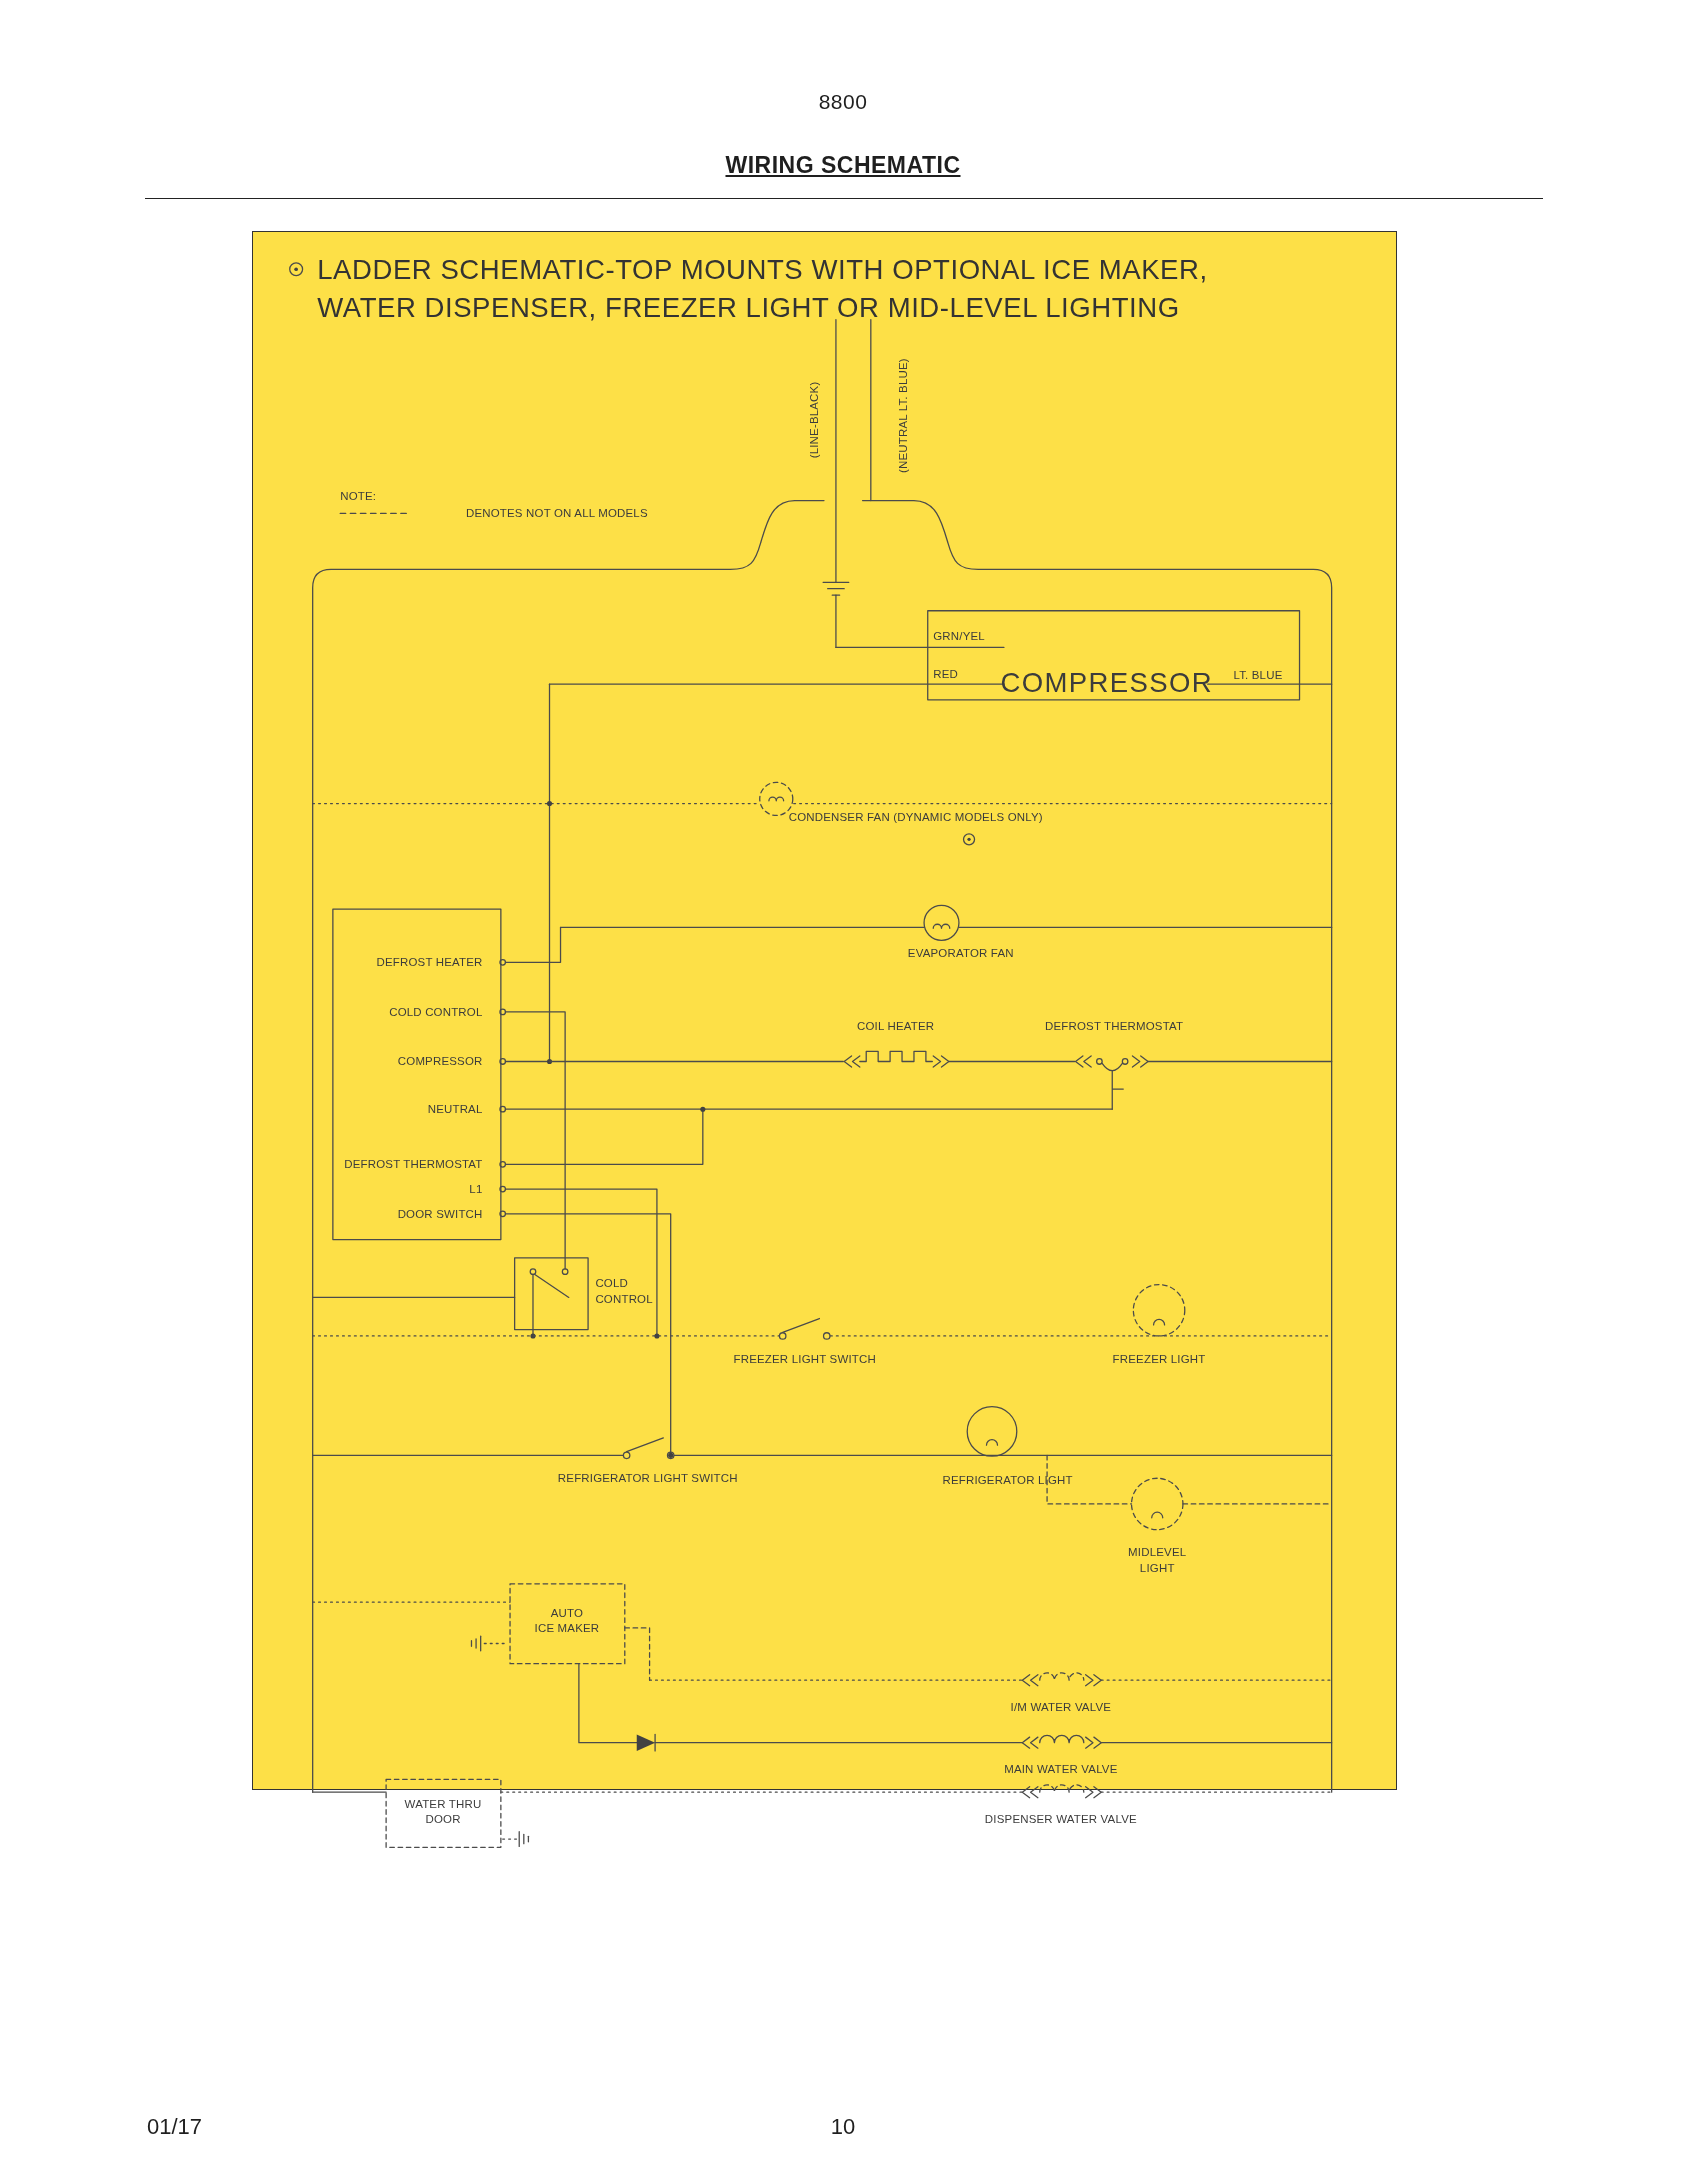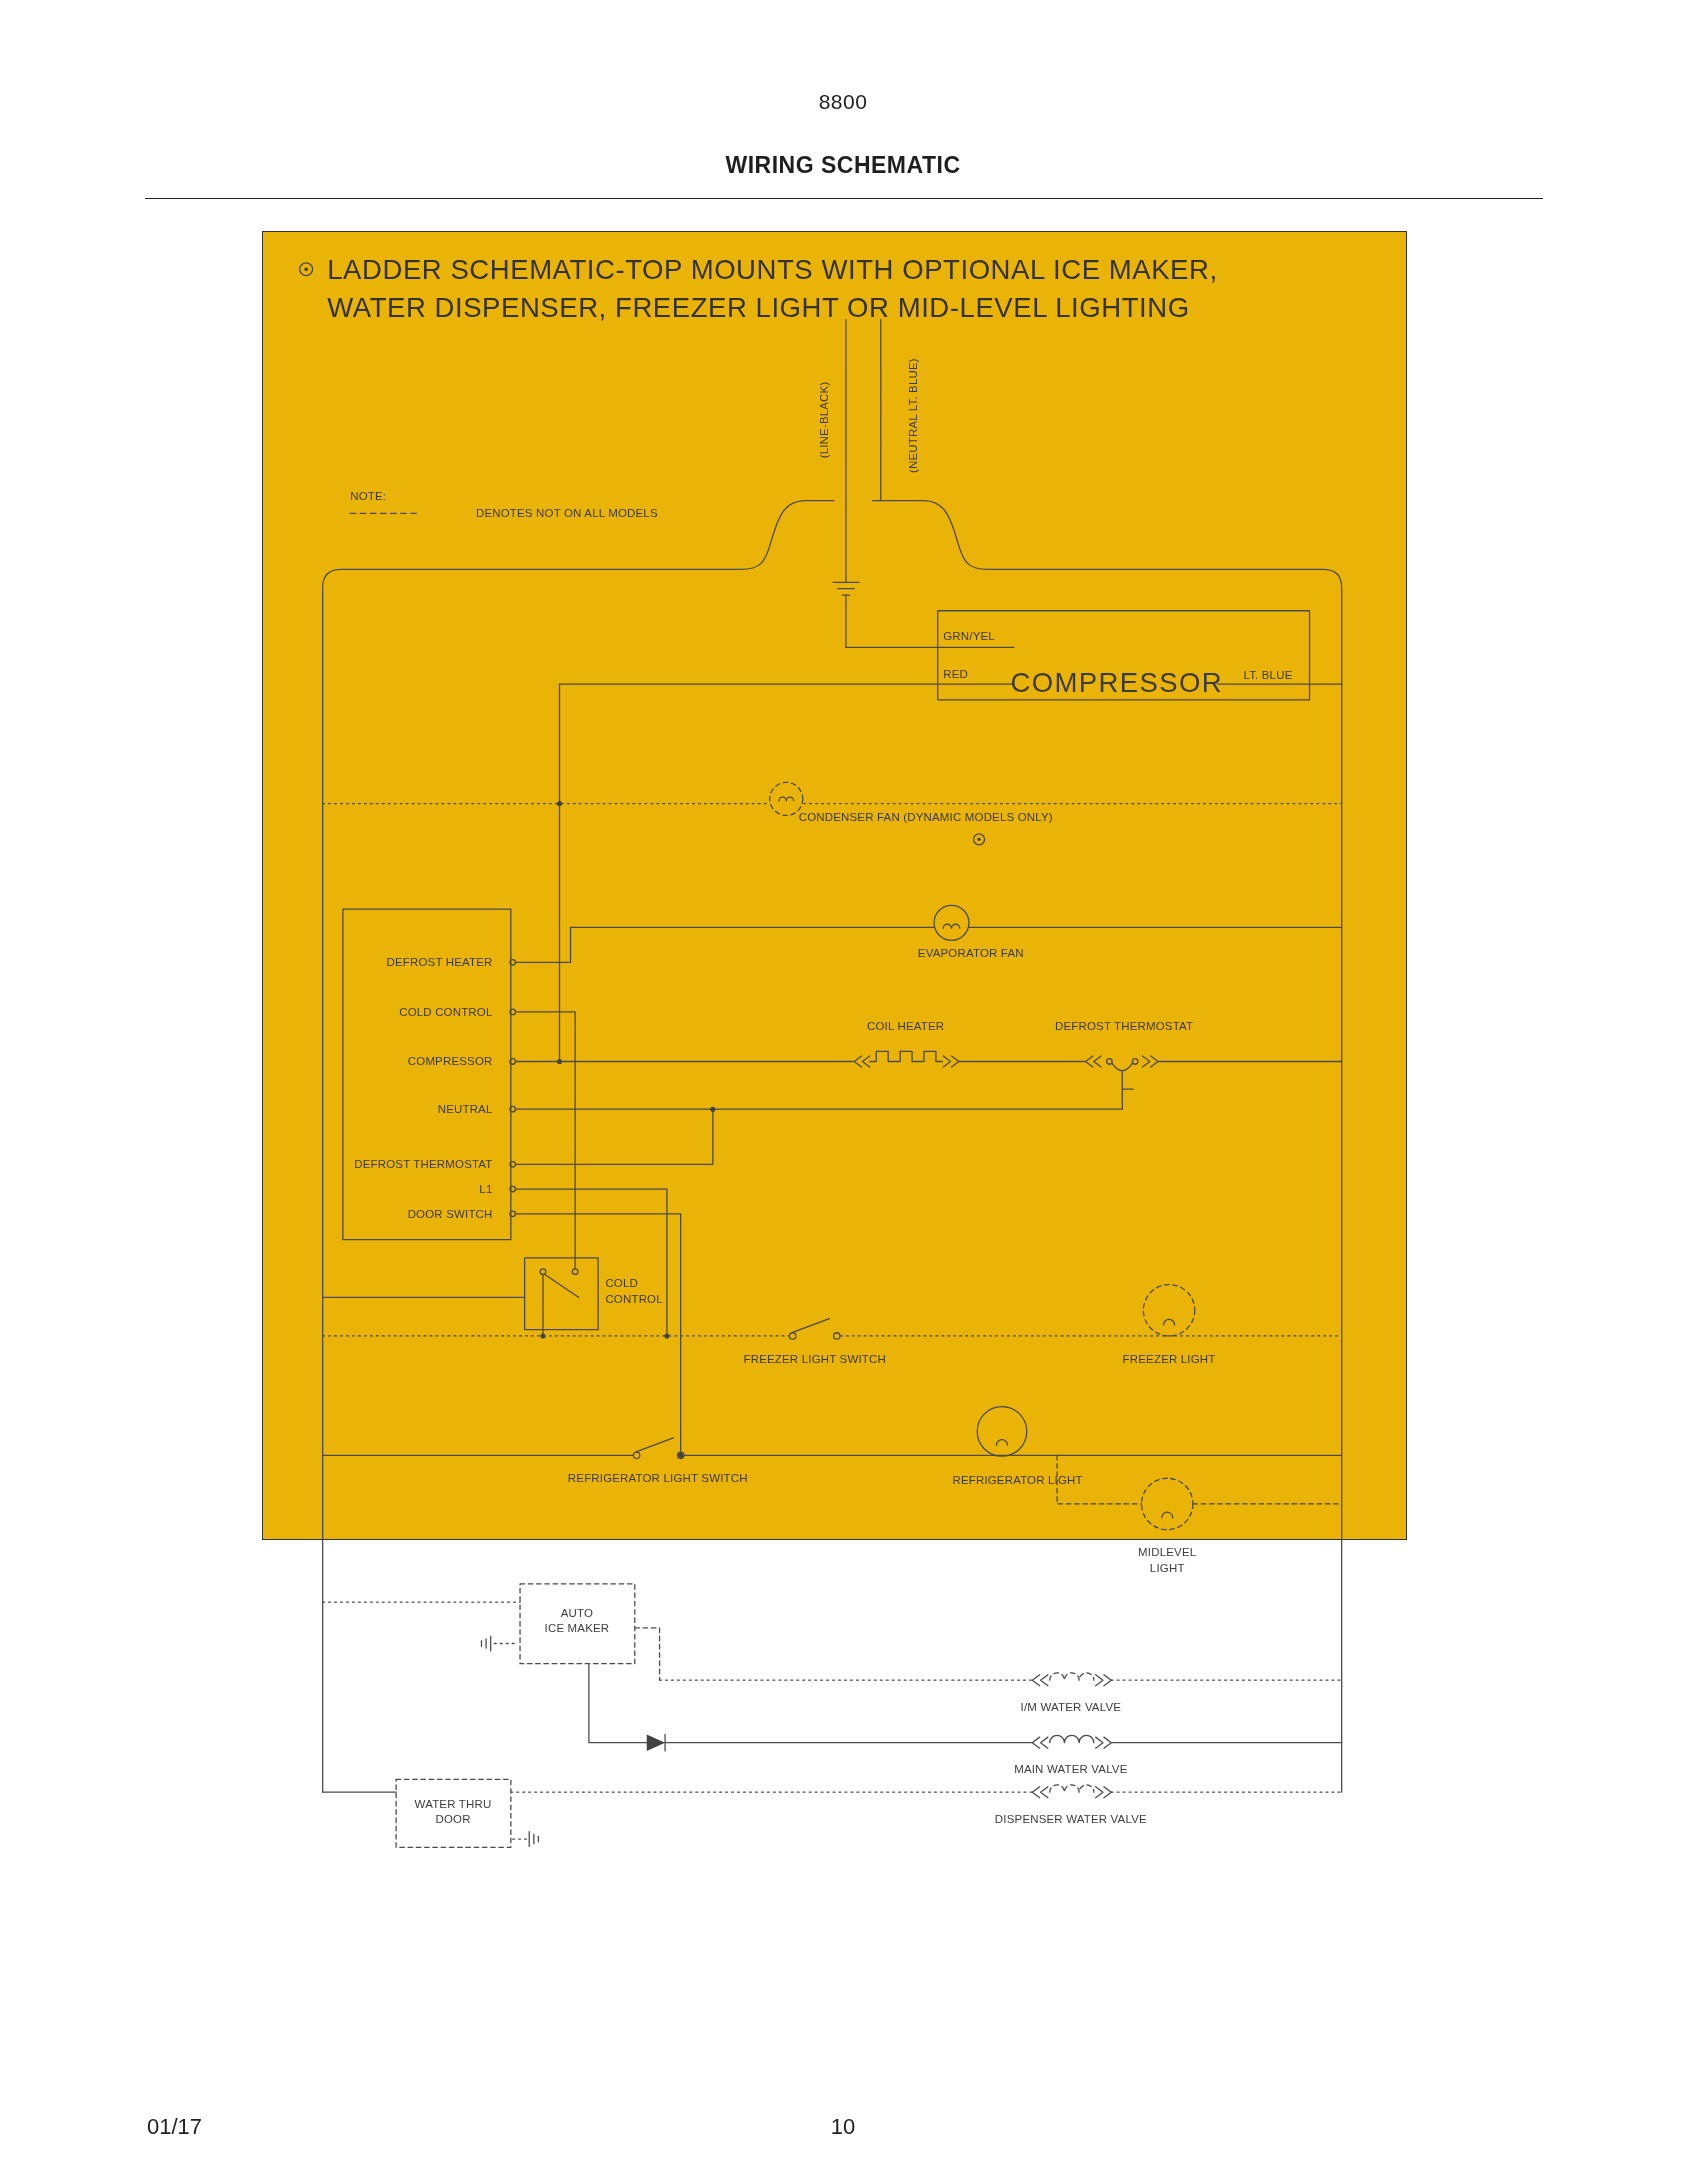--- a/index.html
+++ b/index.html
@@ -1,22 +1,22 @@
 <!DOCTYPE html>
 <html style="font-size:14.7px"><head>
 <meta charset="utf-8">
 <style>
   * { box-sizing: border-box; }
   html, body { margin: 0; padding: 0; }
   body { background: #ffffff; font-family: "Liberation Sans", sans-serif; }
   .page { position: relative; width: 1686px; height: 2182px; background: #ffffff; color: #1f1f1f; overflow: hidden; }
   .doc-number { position: absolute; top: 90px; left: 0; width: 100%; text-align: center; font-size: 21px; letter-spacing: 0.5px; }
-  .doc-title  { position: absolute; top: 152px; left: 0; width: 100%; text-align: center; font-size: 23px; font-weight: 700; letter-spacing: 0.5px; }
+  .doc-title  { position: absolute; top: 152px; left: 0; width: 100%; text-align: center; font-size: 23px; font-weight: 700; letter-spacing: 0.5px; text-decoration: underline; }
   .title-rule { position: absolute; top: 198px; left: 145px; width: 1398px; border-top: 1.8px solid #222; height: 0; }
-  .schematic-frame { position: absolute; top: 231px; left: 262px; width: 1145px; height: 1309px; border: 1.4px solid #333; background: #eab308; }
+  .schematic-frame { position: absolute; top: 231px; left: 252px; width: 1145px; height: 1559px; border: 1.4px solid #333; background: #fde047; }
   .footer-date { position: absolute; top: 2114px; left: 147px; font-size: 22px; }
   .footer-page { position: absolute; top: 2114px; left: 0; width: 100%; text-align: center; font-size: 22px; }
 
   svg .w   { stroke: #4b4b4b; stroke-width: 1.4; fill: none; stroke-linecap: round; stroke-linejoin: round; }
   svg .dt  { stroke-dasharray: 2 4.5; }
   svg .dh  { stroke-dasharray: 5 4; }
   svg .dot { fill: #424242; stroke: none; }
   svg .fill{ fill: #424242; stroke: none; }
   svg text { font-family: "Liberation Sans", sans-serif; fill: #3c3c3c; }
   svg .t   { font-size: 12.5px; letter-spacing: .2px; }

